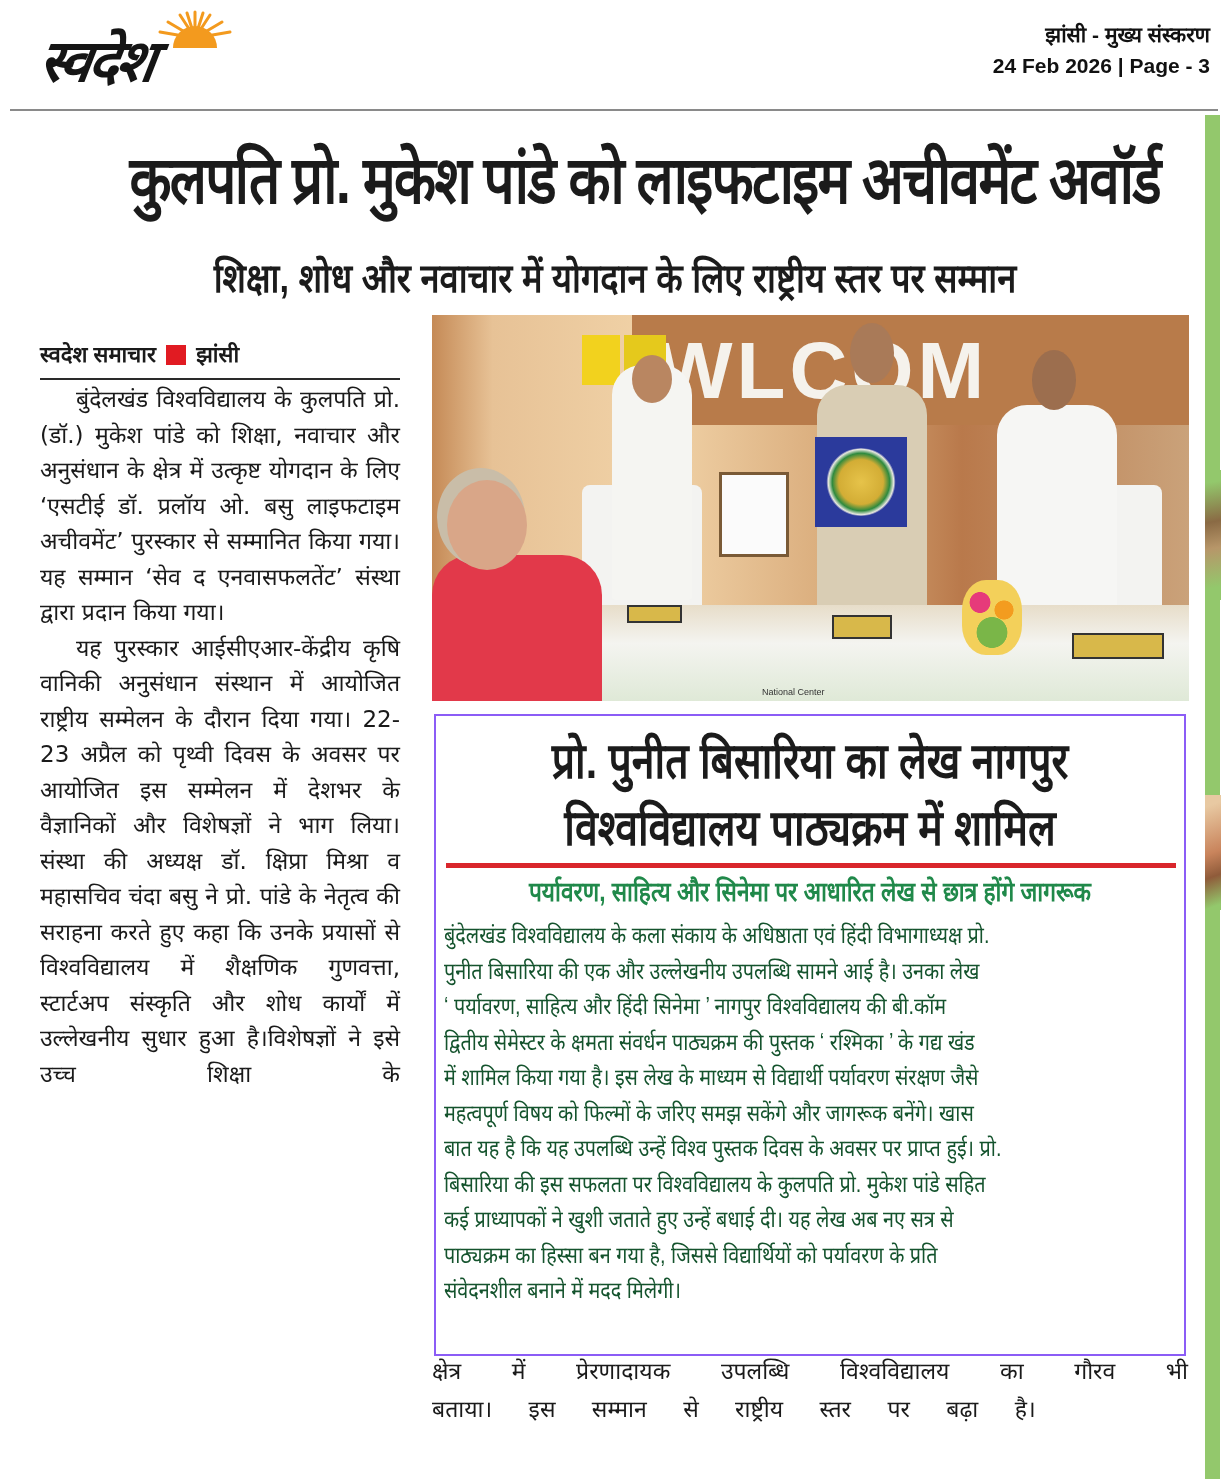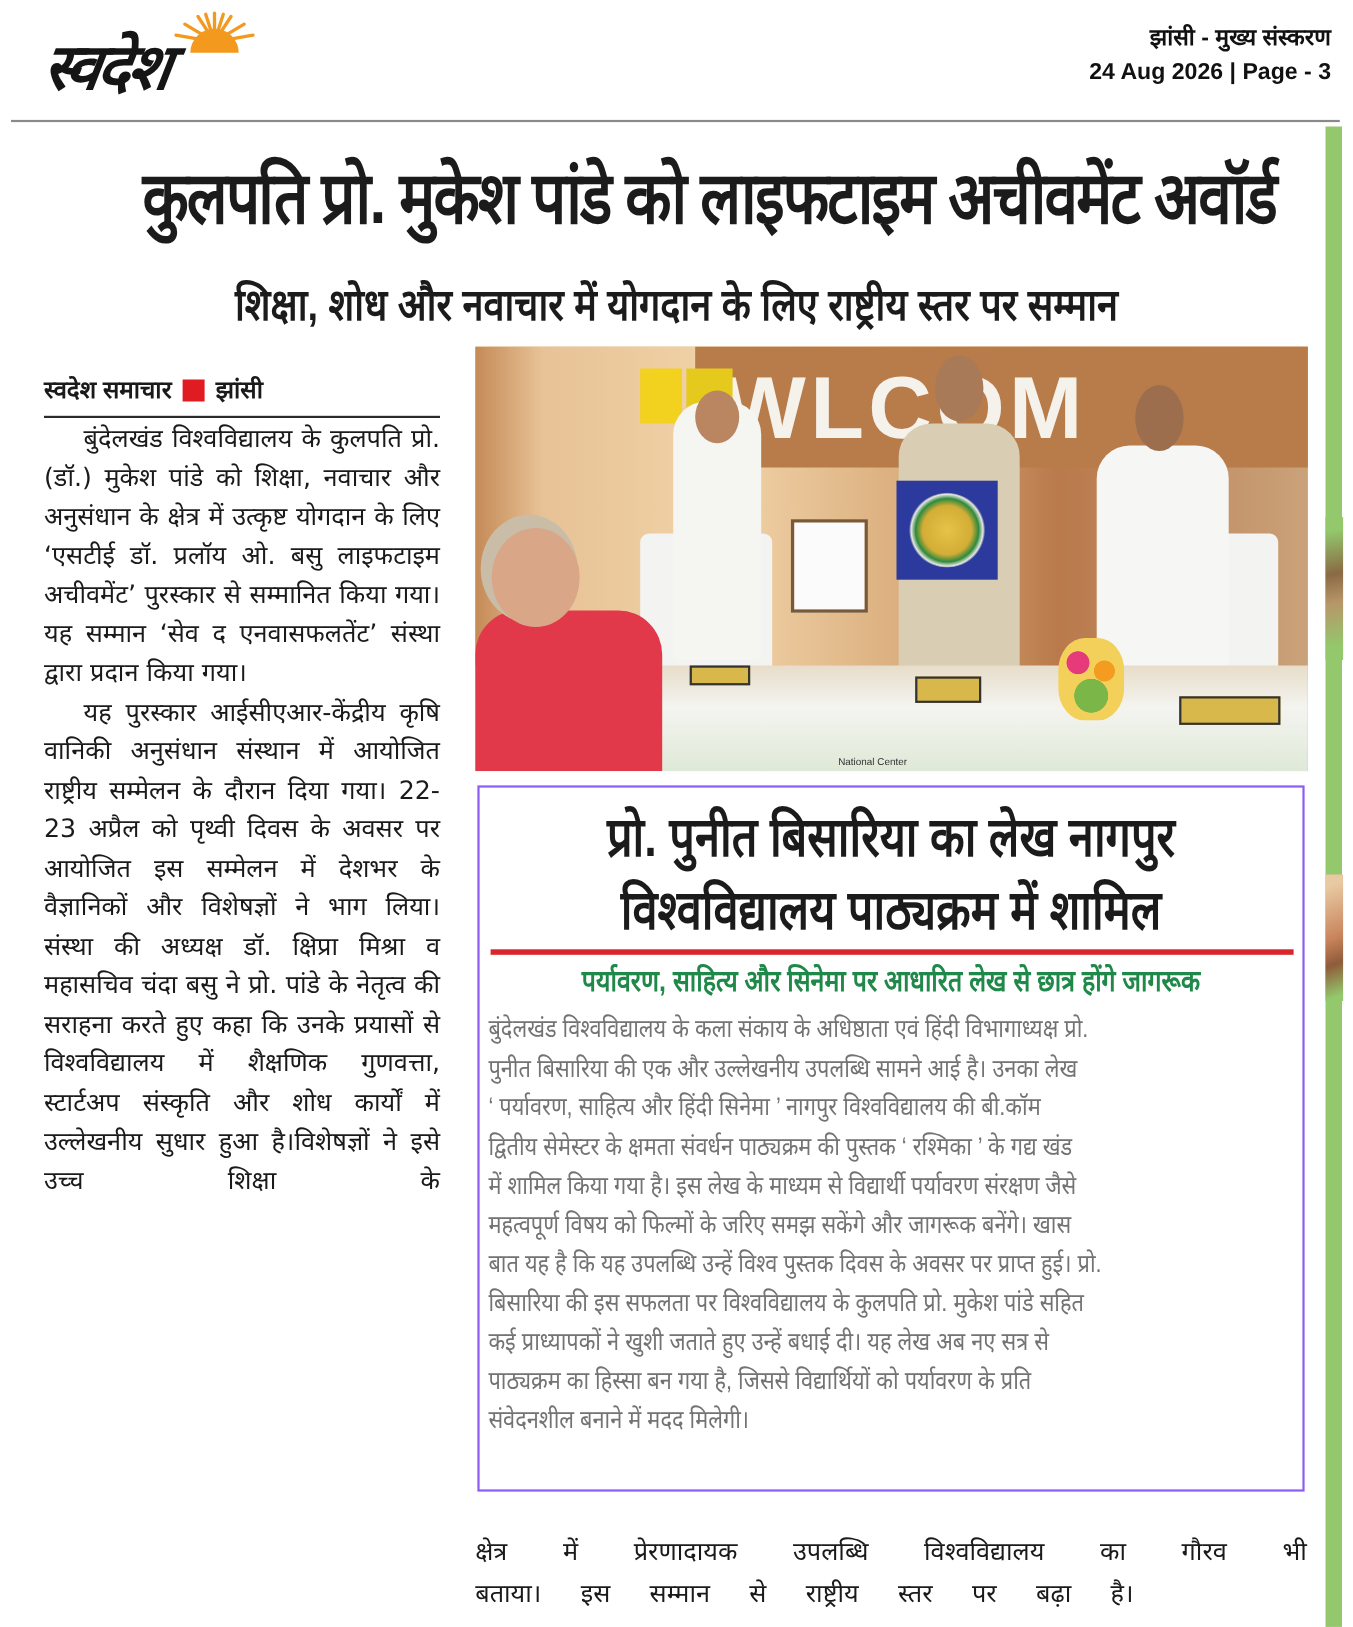--- a/index.html
+++ b/index.html
@@ -58,25 +58,25 @@
     .ph-nameplate1 { position: absolute; left: 195px; top: 290px; width: 55px; height: 18px; background: #d8b84a; border: 2px solid #333; }
     .ph-nameplate2 { position: absolute; left: 400px; top: 300px; width: 60px; height: 24px; background: #d8b84a; border: 2px solid #333; }
     .ph-nameplate3 { position: absolute; left: 640px; top: 318px; width: 92px; height: 26px; background: #d8b84a; border: 2px solid #333; }
     .ph-caption { position: absolute; left: 330px; top: 372px; font-family: Liberation Sans, sans-serif; font-size: 9px; color: #333; }
 
     
     .box { position: absolute; left: 434px; top: 714px; width: 752px; height: 642px; border: 2px solid #8b5cf6; background: #fff; }
     .box-title { position: absolute; left: 0; top: 12px; width: 748px; text-align: center; font-family: "Liberation Sans", sans-serif; font-weight: bold; font-size: 50px; line-height: 67px; color: #1b1b1b; transform: scaleX(0.82); transform-origin: center; white-space: nowrap; }
     .box-rule { position: absolute; left: 10px; top: 147px; width: 730px; height: 5px; background: #d9262c; }
     .box-sub { position: absolute; left: 0; top: 156px; width: 748px; text-align: center; font-family: "Liberation Sans", sans-serif; font-weight: bold; font-size: 27px; line-height: 40px; color: #20894a; transform: scaleX(0.84); transform-origin: center; white-space: nowrap; }
-    .box-body { position: absolute; left: 8px; top: 202px; width: 735px; font-family: "Liberation Sans", sans-serif; font-size: 23px; line-height: 35.5px; color: #737373; }
+    .box-body { position: absolute; left: 8px; top: 202px; width: 735px; font-family: "Liberation Sans", sans-serif; font-size: 23px; line-height: 35.5px; color: #14532d; }
     .box-body .ln { display: block; white-space: nowrap; transform: scaleX(0.86); transform-origin: left; }
 
     
-    .cont { position: absolute; left: 432px; top: 1392px; width: 756px; font-family: Liberation Serif, serif; font-size: 23px; line-height: 38px; color: #1a1a1a; }
+    .cont { position: absolute; left: 432px; top: 1352px; width: 756px; font-family: Liberation Sans, sans-serif; font-size: 23px; line-height: 38px; color: #1a1a1a; }
     .cont p { text-align: justify; text-align-last: justify; }
     .cont .short { text-align-last: left; word-spacing: 30px; }
   </style>
 </head>
 <body>
 
 <div class="masthead">
   <div class="logo">
     <svg class="logo-sun" viewBox="0 0 110 40">
       <g stroke="#f39a1e" stroke-width="3" stroke-linecap="round">
@@ -89,21 +89,21 @@
         <line x1="55" y1="28" x2="90" y2="22"></line>
         <line x1="55" y1="28" x2="47" y2="3"></line>
         <line x1="55" y1="28" x2="63" y2="3"></line>
       </g>
       <path d="M33 38 A22 22 0 0 1 77 38 Z" fill="#f39a1e"></path>
     </svg>
     <div class="logo-text">स्वदेश</div>
   </div>
   <div class="edition">
     <div class="name">झांसी - मुख्य संस्करण</div>
-    <div class="date">24 Aug 2026 | Page -  3</div>
+    <div class="date">24 Feb 2026 | Page -  3</div>
   </div>
 </div>
 <div class="rule-top"></div>
 
 <div class="green-strip"></div>
 <div class="strip-art1"></div>
 <div class="strip-art2"></div>
 
 <h1 class="headline">कुलपति प्रो. मुकेश पांडे को लाइफटाइम अचीवमेंट अवॉर्ड</h1>
 <h2 class="subheadline">शिक्षा, शोध और नवाचार में योगदान के लिए राष्ट्रीय स्तर पर सम्मान</h2>

